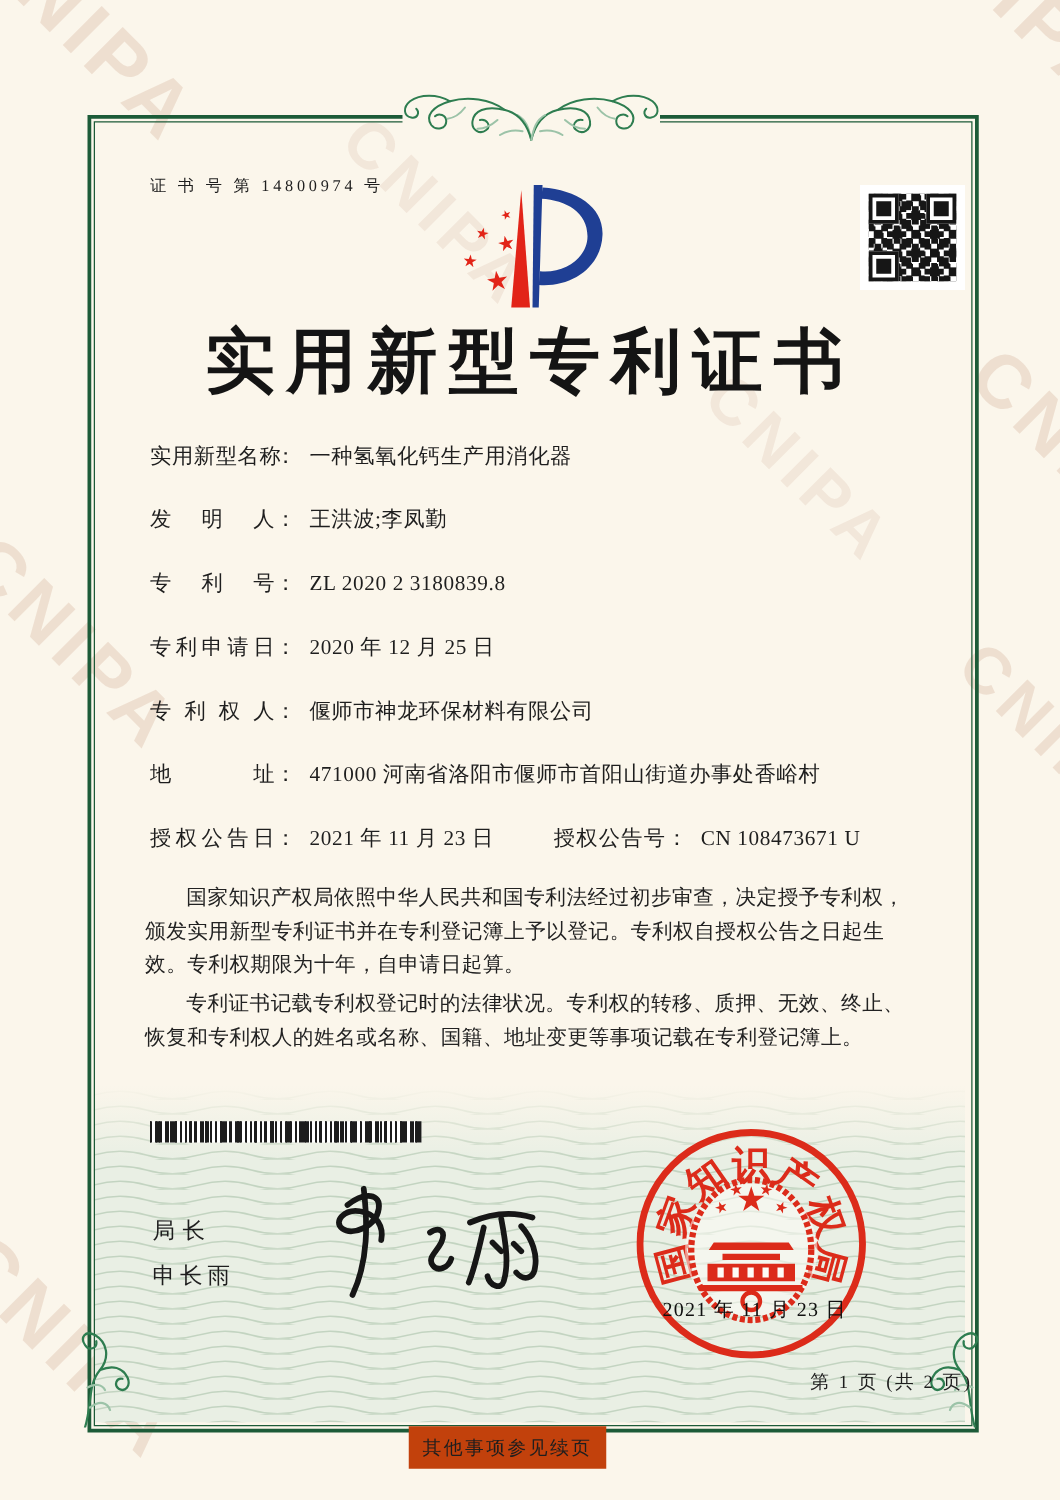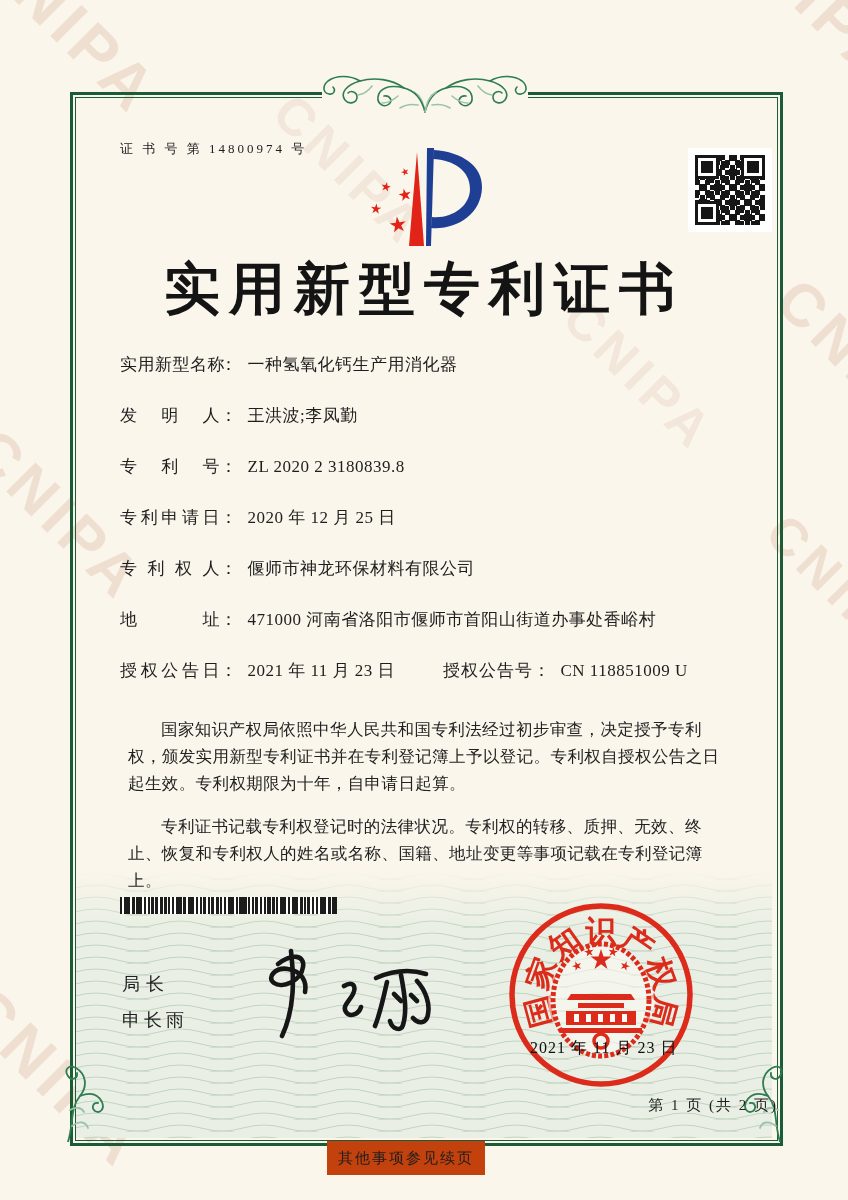--- a/index.html
+++ b/index.html
@@ -40,21 +40,21 @@
          font-size:56px;font-weight:700;letter-spacing:9px;color:#141414;}
 
   
   .frow{position:absolute;left:120px;font-size:17px;letter-spacing:0.5px;white-space:nowrap;}
   .flabel{display:inline-block;width:100px;text-align:justify;text-align-last:justify;vertical-align:bottom;}
   .fcolon{margin-right:10px;}
   .flabel2{letter-spacing:1px;}
 
   
   .paras{position:absolute;left:112px;top:700px;width:626px;}
-  .paras p{margin:16px;text-indent:2em;font-size:16.5px;line-height:27px;letter-spacing:0.4px;color:#222;}
+  .paras p{margin:4px;text-indent:2em;font-size:16.5px;line-height:27px;letter-spacing:0.4px;color:#222;}
 
   
   .barcode{position:absolute;left:120px;top:897px;width:217px;height:17px;background-color:#fff;
      background-image:
        repeating-linear-gradient(90deg,#1c1c1c 0 2px,transparent 2px 4px),
        repeating-linear-gradient(90deg,#1c1c1c 0 1px,transparent 1px 7px),
        repeating-linear-gradient(90deg,transparent 0 5px,#1c1c1c 5px 8px,transparent 8px 13px);}
 
   
   .signer-title{position:absolute;left:122px;top:972px;font-size:18px;letter-spacing:6px;}
@@ -179,21 +179,21 @@
     <span class="flabel">专利申请日</span><span class="fcolon">：</span><span class="fvalue">2020 年 12 月 25 日</span>
   </div>
   <div class="frow" style="top:557px">
     <span class="flabel">专 利 权 人</span><span class="fcolon">：</span><span class="fvalue">偃师市神龙环保材料有限公司</span>
   </div>
   <div class="frow" style="top:608px">
     <span class="flabel">地 址</span><span class="fcolon">：</span><span class="fvalue">471000  河南省洛阳市偃师市首阳山街道办事处香峪村</span>
   </div>
   <div class="frow" style="top:659px">
     <span class="flabel">授权公告日</span><span class="fcolon">：</span><span class="fvalue">2021 年 11 月 23 日</span>
-    <span style="position:absolute;left:323px;top:0;white-space:nowrap;"><span class="flabel2">授权公告号</span><span class="fcolon">：</span><span class="fvalue">CN 118851009 U</span></span>
+    <span style="position:absolute;left:323px;top:0;white-space:nowrap;"><span class="flabel2">授权公告号</span><span class="fcolon">：</span><span class="fvalue">CN 108473671 U</span></span>
   </div>
 
   <div class="paras">
     <p>国家知识产权局依照中华人民共和国专利法经过初步审查，决定授予专利权，颁发实用新型专利证书并在专利登记簿上予以登记。专利权自授权公告之日起生效。专利权期限为十年，自申请日起算。</p>
     <p>专利证书记载专利权登记时的法律状况。专利权的转移、质押、无效、终止、恢复和专利权人的姓名或名称、国籍、地址变更等事项记载在专利登记簿上。</p>
   </div>
 
   <div class="barcode"></div>
 
   <div class="signer-title">局长</div>

